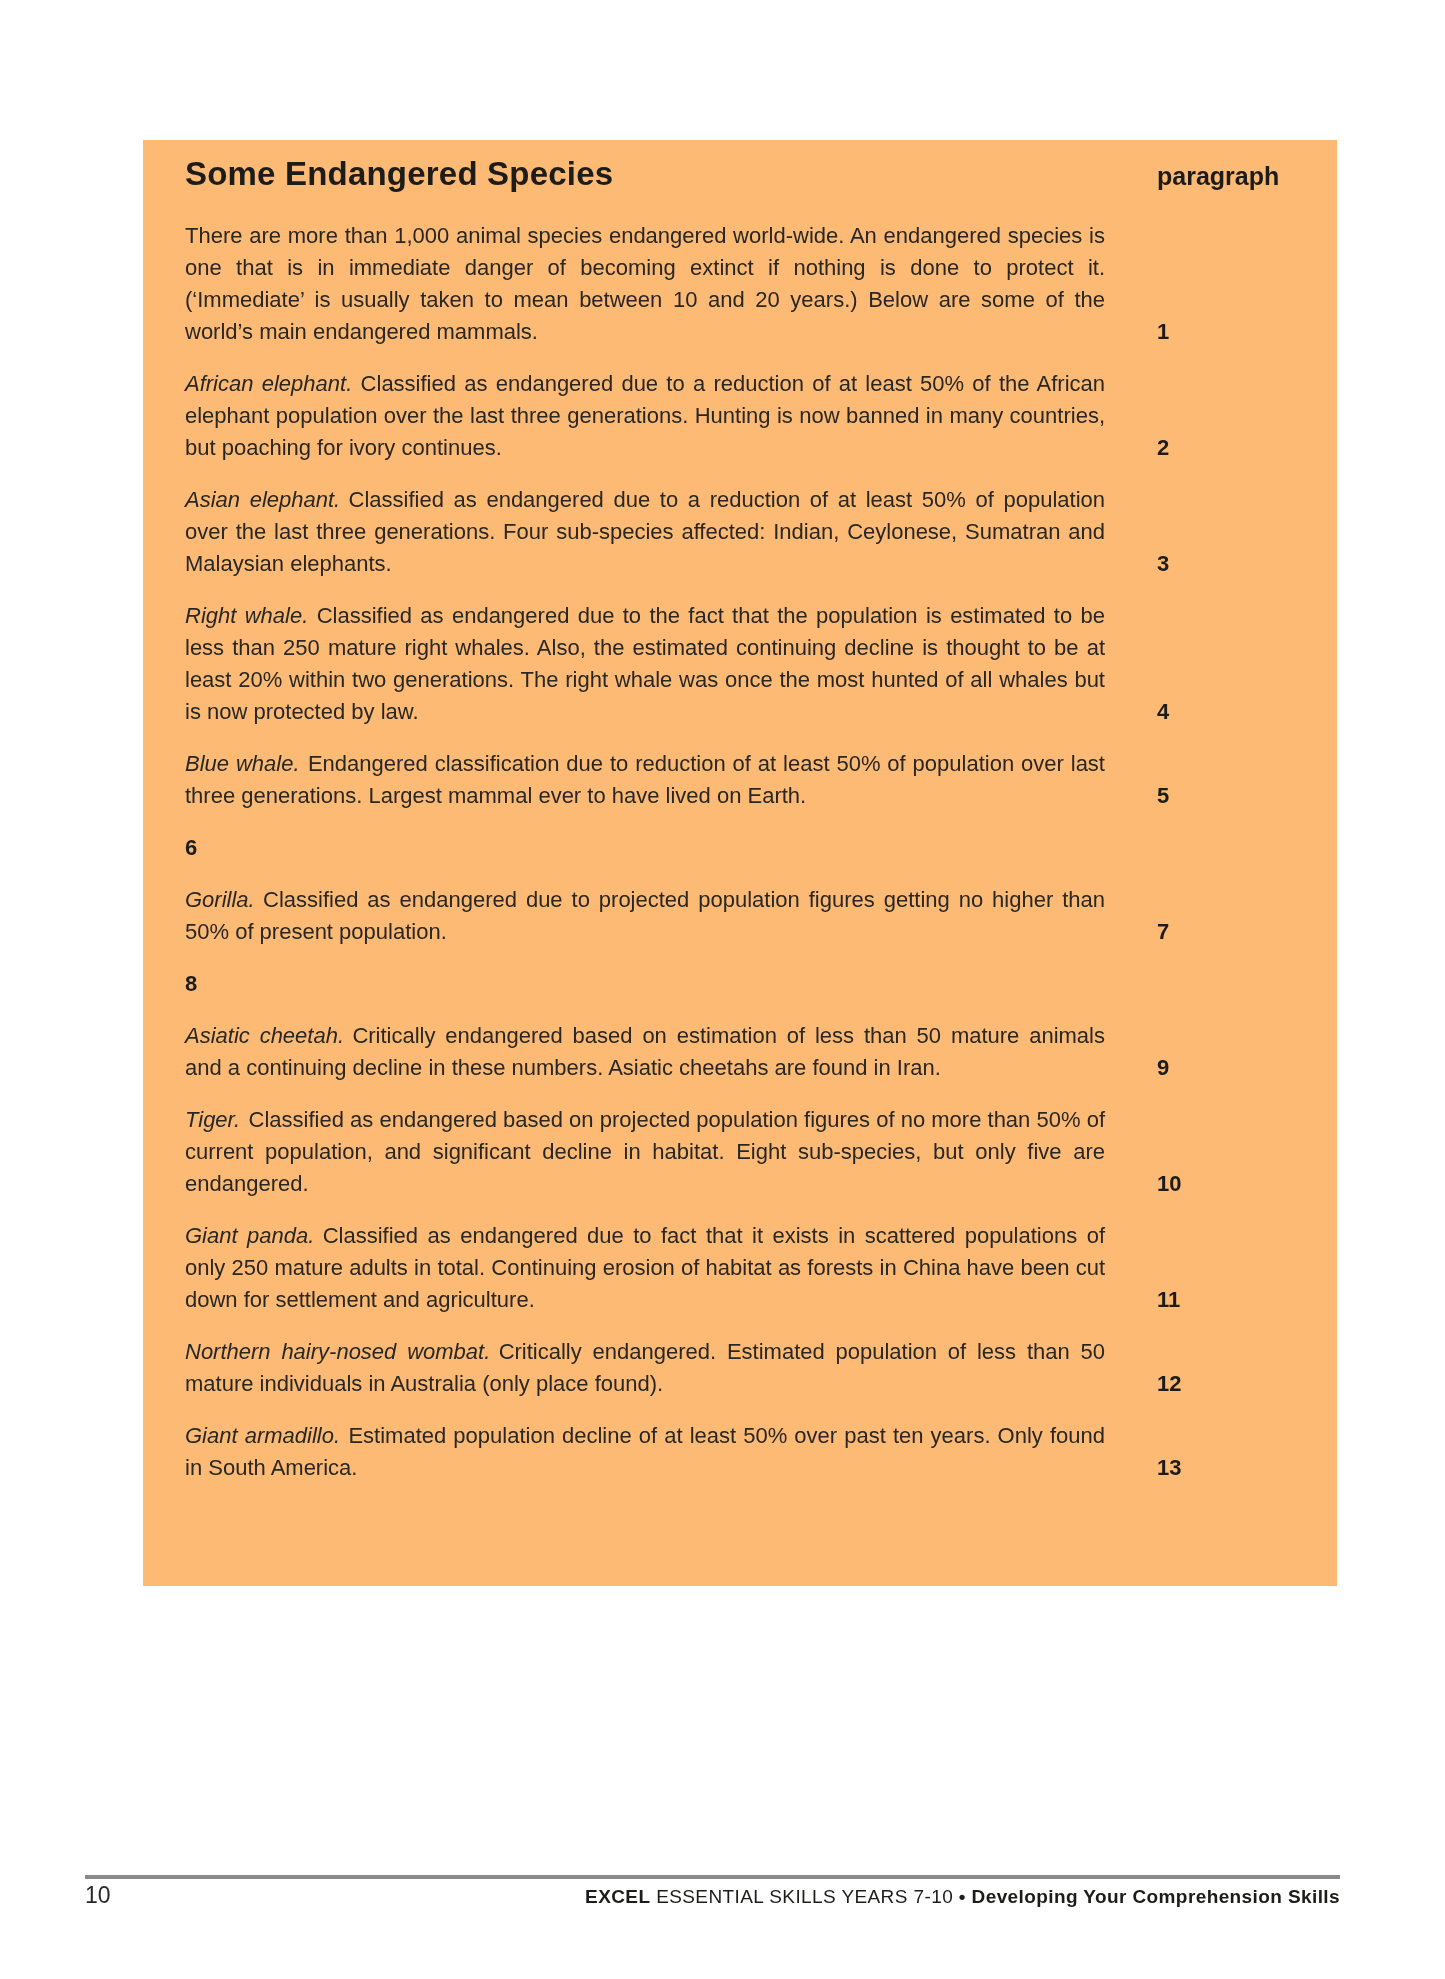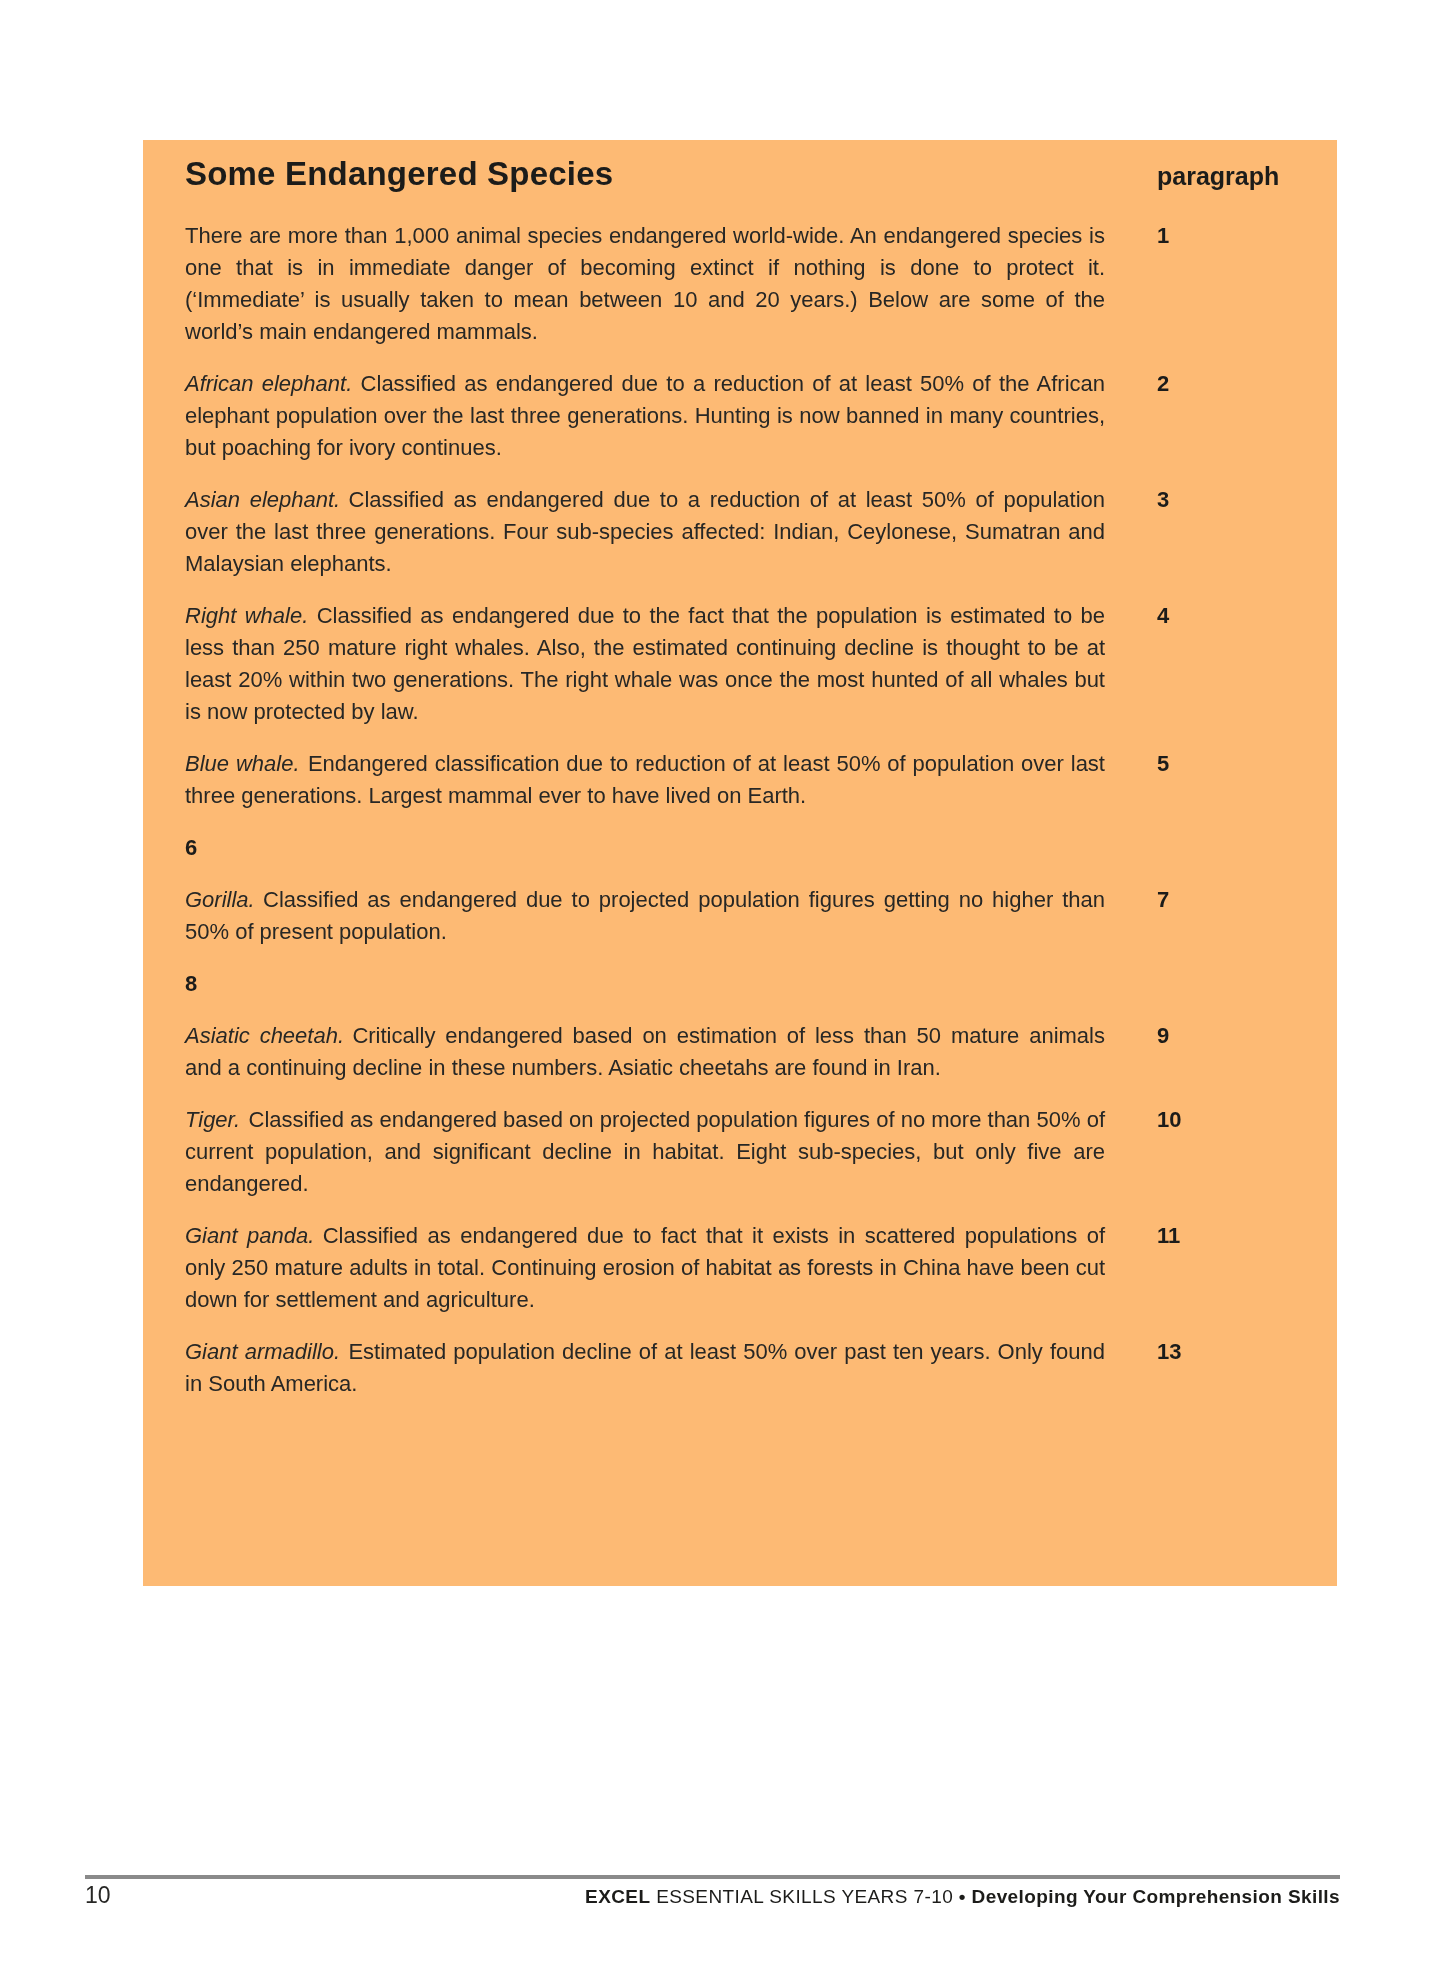--- a/index.html
+++ b/index.html
@@ -43,21 +43,21 @@
   }
   .col-header {
     flex: 0 0 140px;
     width: 140px;
     font-size: 25px;
     font-weight: bold;
     color: #1c1c1a;
   }
   .para-row {
     display: flex;
-    align-items: flex-start;
+    align-items: flex-end;
     margin-bottom: 20px;
   }
   .para-text {
     flex: 0 0 920px;
     width: 920px;
     margin-right: 52px;
     font-size: 22px;
     line-height: 32px;
     text-align: justify;
     color: #272725;
@@ -167,20 +167,26 @@
       <div class="para-text">
         <span class="species">Tiger.</span><span>Classified as endangered based on projected population figures of no more than 50% of current population, and significant decline in habitat. Eight sub-species, but only five are endangered.</span>
       </div>
       <div class="para-num">10</div>
     </div>
         <div class="para-row">
       <div class="para-text">
         <span class="species">Giant panda.</span><span>Classified as endangered due to fact that it exists in scattered populations of only 250 mature adults in total. Continuing erosion of habitat as forests in China have been cut down for settlement and agriculture.</span>
       </div>
       <div class="para-num">11</div>
+    </div>
+        <div class="para-row">
+      <div class="para-text">
+        <span class="species">Northern hairy-nosed wombat.</span><span>Critically endangered. Estimated population of less than 50 mature individuals in Australia (only place found).</span>
+      </div>
+      <div class="para-num">12</div>
     </div>
         <div class="para-row">
       <div class="para-text">
         <span class="species">Giant armadillo.</span><span>Estimated population decline of at least 50% over past ten years. Only found in South America.</span>
       </div>
       <div class="para-num">13</div>
     </div>
       </div>
   </div>
 

